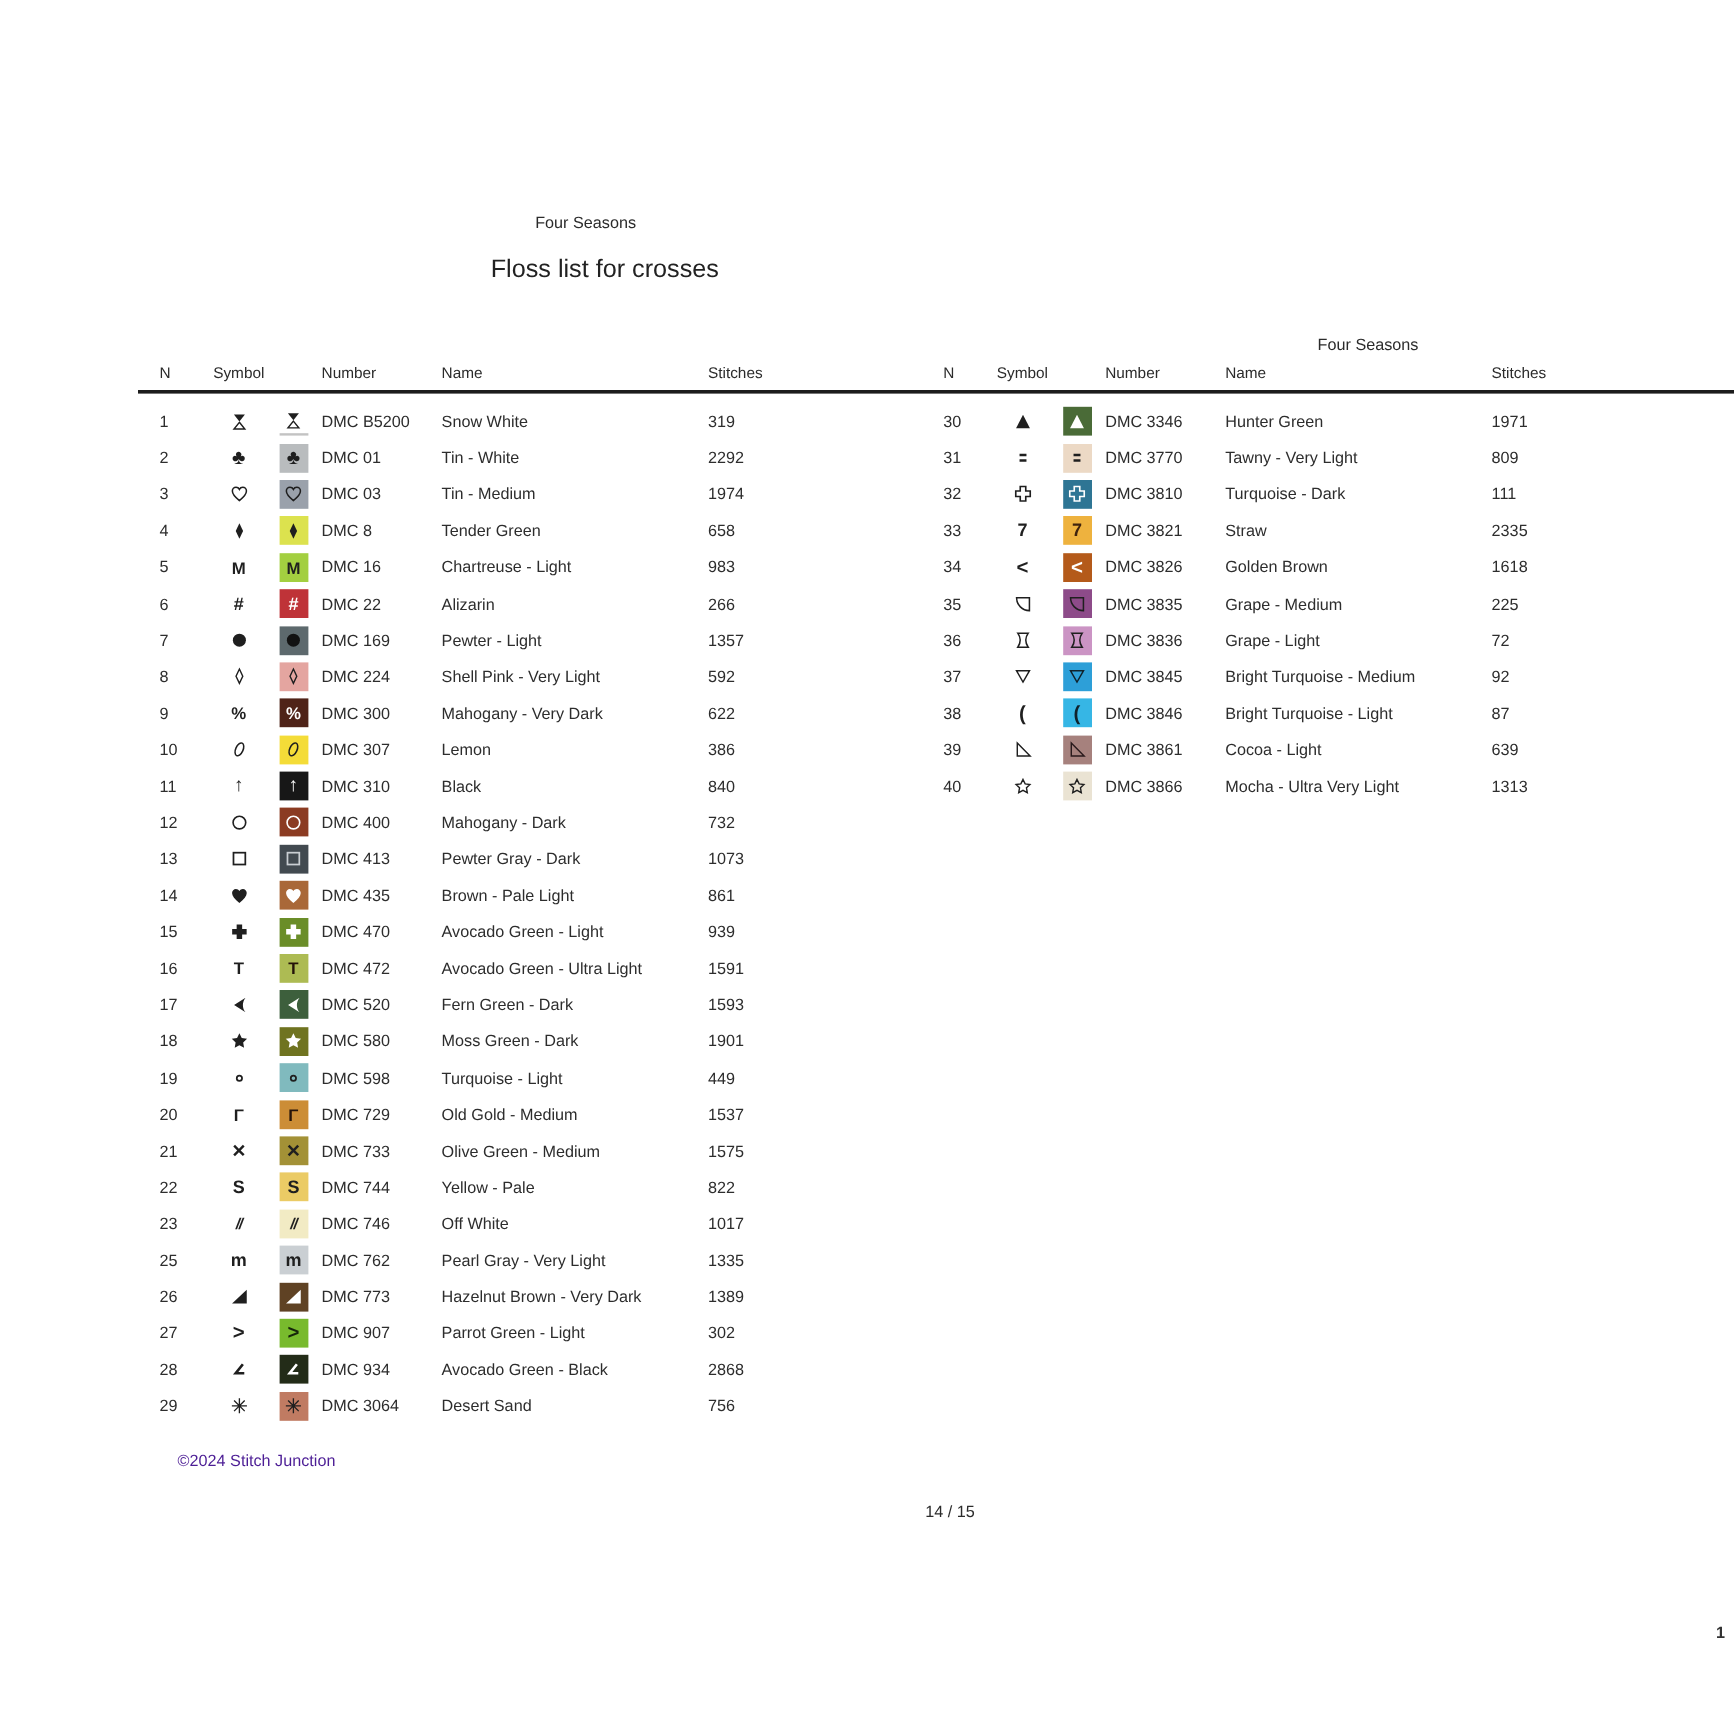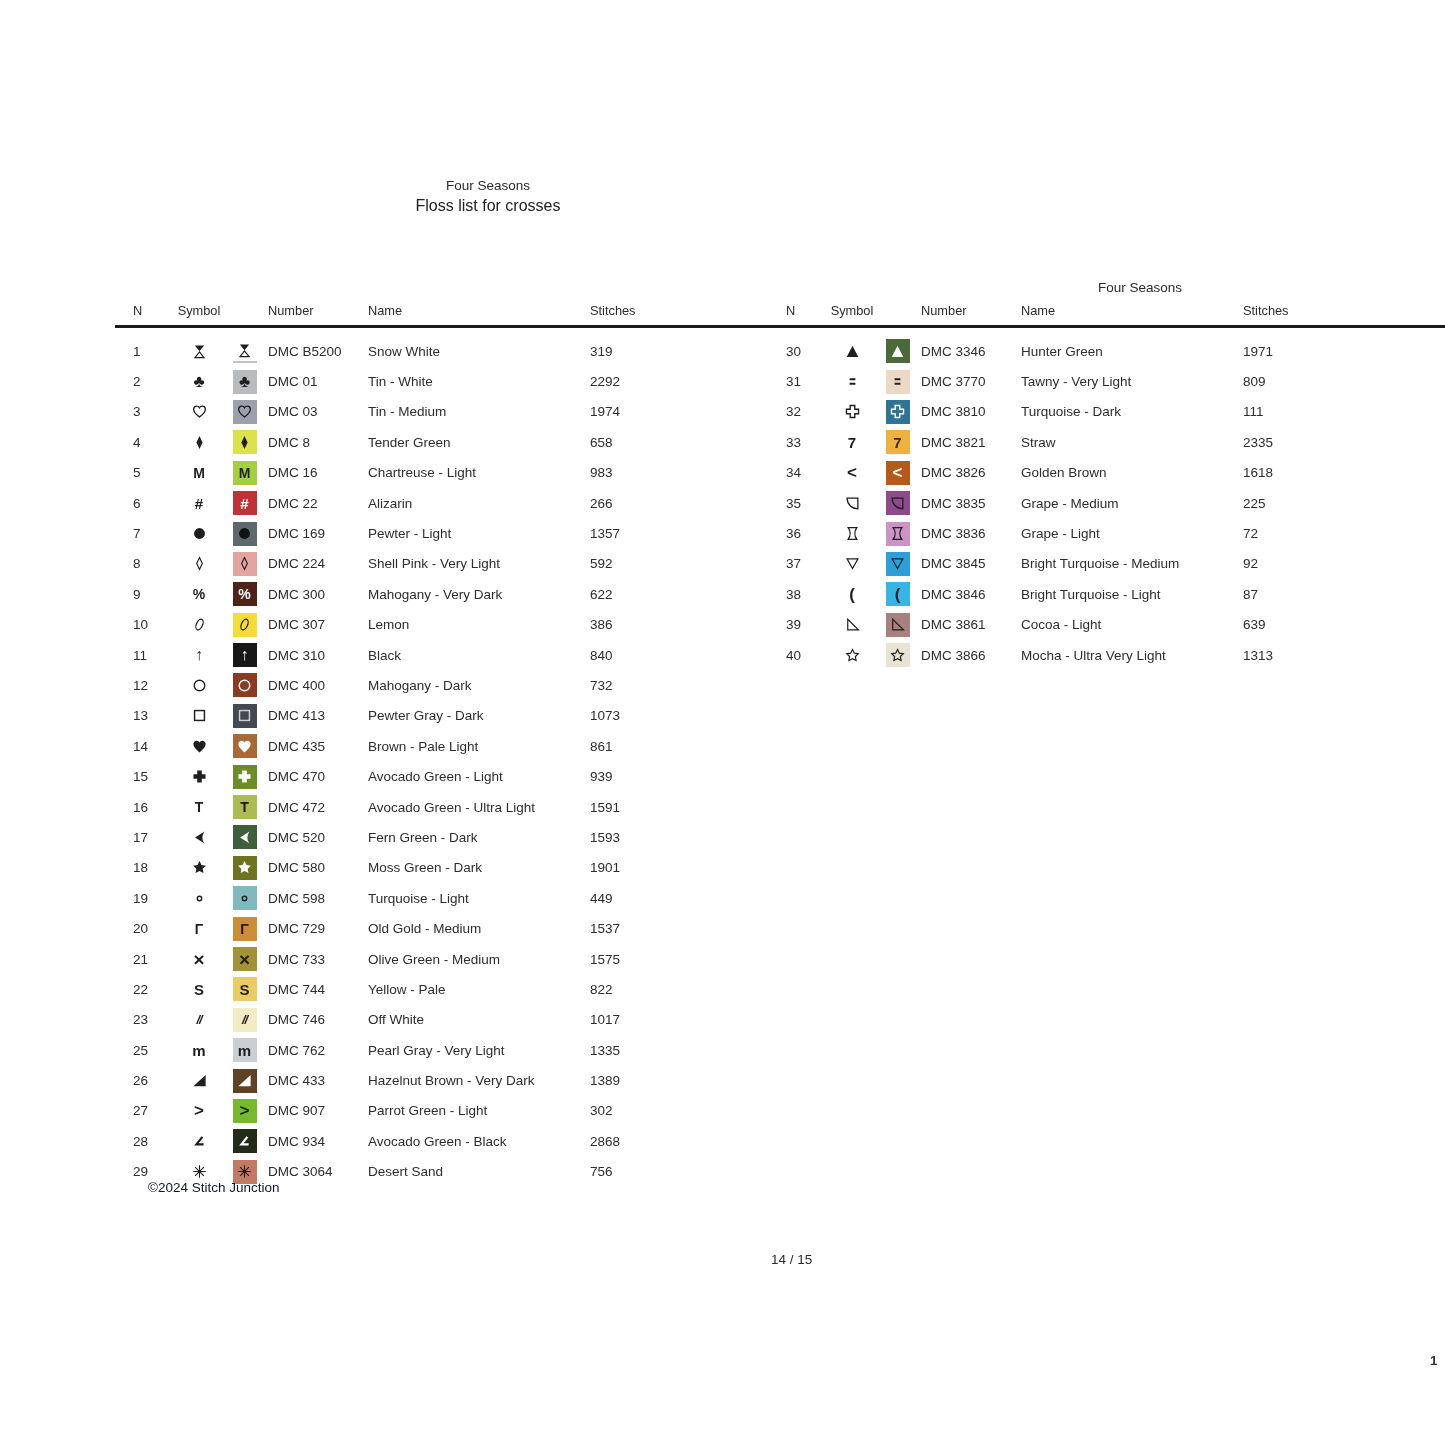--- a/index.html
+++ b/index.html
@@ -7,21 +7,21 @@
     width:1445px;height:1445px;position:relative;overflow:hidden;
     font-family:"Liberation Sans","DejaVu Sans",sans-serif;
     color:#2d2d2d;
   }
   .pretitle{
     position:absolute;top:178px;left:488px;transform:translateX(-50%);
     font-size:13.5px;white-space:nowrap;color:#2b2b2b;
   }
   .title{
     position:absolute;top:197px;left:488px;transform:translateX(-50%);
-    font-size:16px;font-weight:400;white-space:nowrap;color:#222;margin:0;
+    font-size:21px;font-weight:400;white-space:nowrap;color:#222;margin:16px;
   }
   .rt-caption{
     position:absolute;top:280px;left:1140px;transform:translateX(-50%);
     font-size:13.5px;white-space:nowrap;color:#2b2b2b;
   }
   .rule{
     position:absolute;top:325px;left:115px;width:1330px;height:2.6px;
     background:#1c1c1c;
   }
   .floss-table{position:absolute;top:303px;}
@@ -38,21 +38,21 @@
   .cell{white-space:nowrap;}
   .cell.symc,.cell.swc{display:flex;justify-content:center;align-items:center;}
   .sw{
     width:24px;height:24px;display:flex;align-items:center;justify-content:center;
     box-sizing:border-box;
   }
   .sw.white{border-bottom:2px solid #c3c3c3;}
   .glyph{font-weight:700;line-height:1;display:block;}
   .glyph.ital{font-style:italic;letter-spacing:-1px;}
   svg.symsvg{display:block;}
-  .footer-left{position:absolute;left:148px;top:1180px;font-size:13.5px;color:#0f172a;}
+  .footer-left{position:absolute;left:148px;top:1210px;font-size:13.5px;color:#4c1d95;}
   .footer-page{position:absolute;left:771px;top:1252px;font-size:13.5px;color:#2b2b2b;}
   .corner-num{position:absolute;left:1430px;top:1353px;font-size:13.5px;font-weight:600;color:#333;}
 </style>
 </head>
 <body>
 
 <div class="page">
 
   <div class="pretitle">Four Seasons</div>
   <h1 class="title">Floss list for crosses</h1>
@@ -466,21 +466,21 @@
               <path d="M2.8 16.8h14.4V3.4Z" fill="currentColor"></path>
             </svg>
           </span>
           <span class="cell swc">
             <span class="sw" style="background: rgb(95, 66, 36);">
               <svg viewBox="0 0 20 20" width="17" height="17" class="symsvg" style="color: rgb(255, 255, 255);">
                 <path d="M2.8 16.8h14.4V3.4Z" fill="currentColor"></path>
               </svg>
             </span>
           </span>
-          <span class="cell">DMC 433</span>
+          <span class="cell">DMC 773</span>
           <span class="cell">Hazelnut Brown - Very Dark</span>
           <span class="cell">1389</span>
         </div>
         <div class="row">
           <span class="cell">27</span>
           <span class="cell symc">
             <span class="glyph" style="font-size: 17px; color: rgb(31, 31, 31);">&gt;</span>
           </span>
           <span class="cell swc">
             <span class="sw" style="background: rgb(120, 186, 45);">

